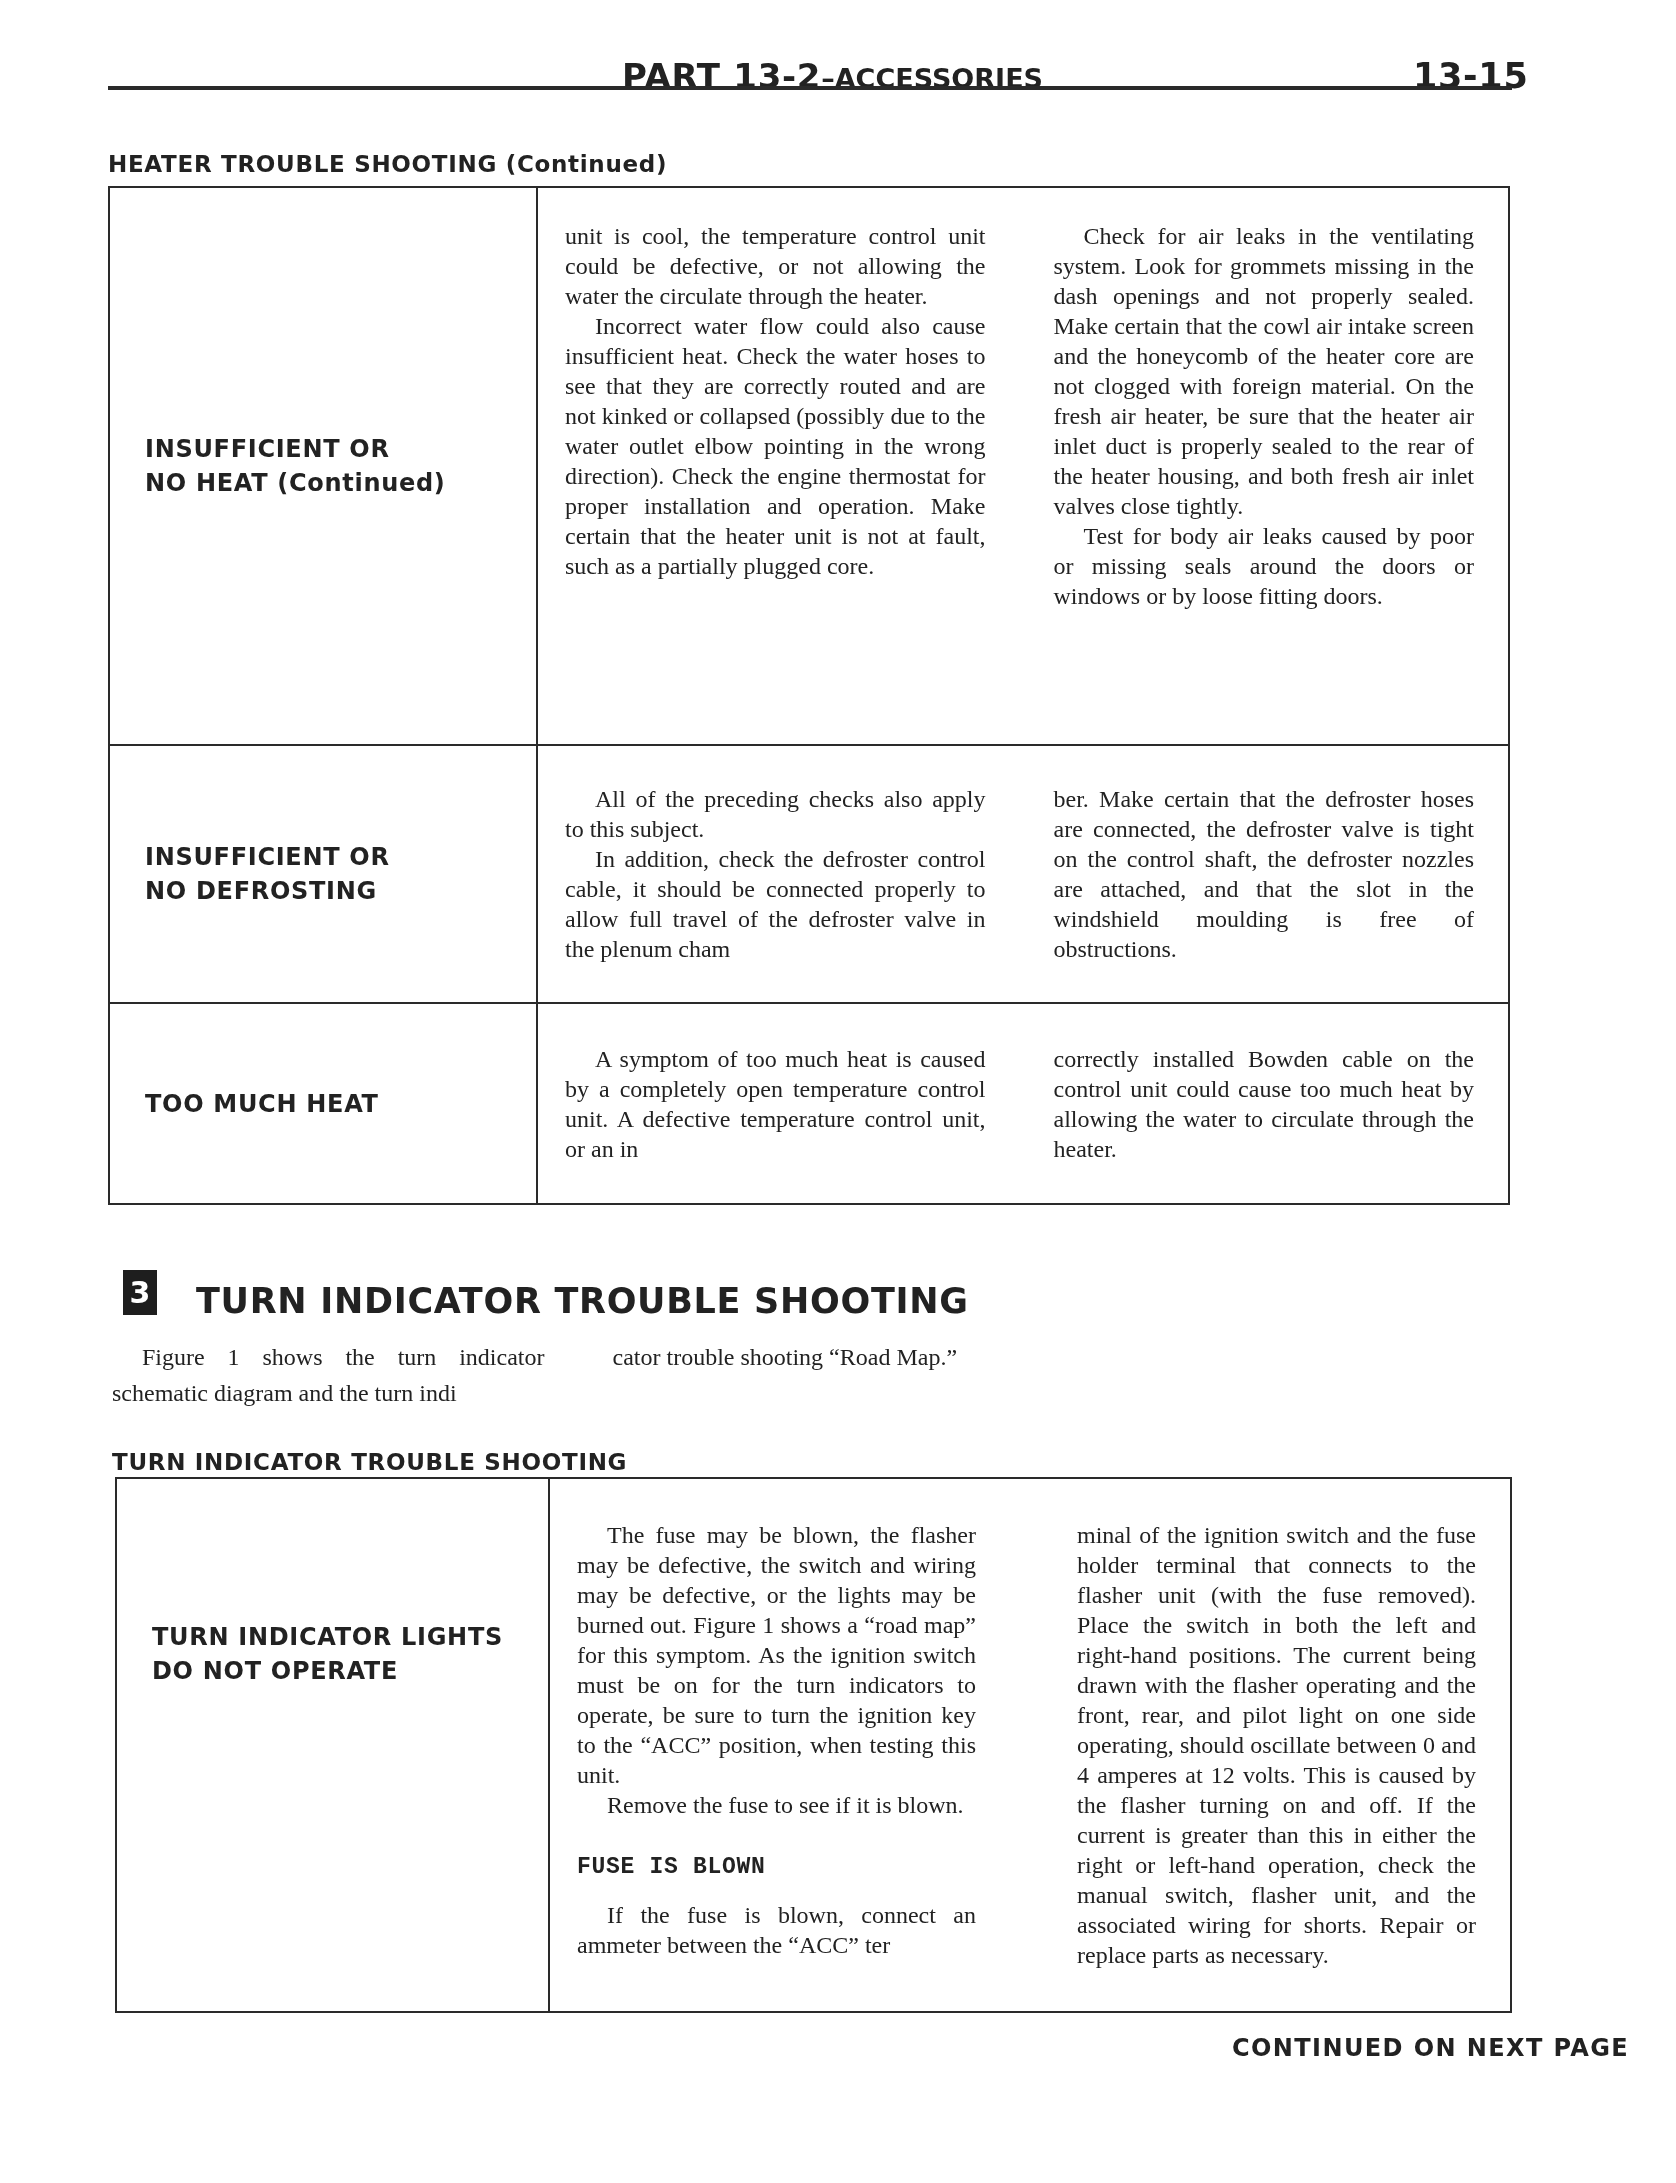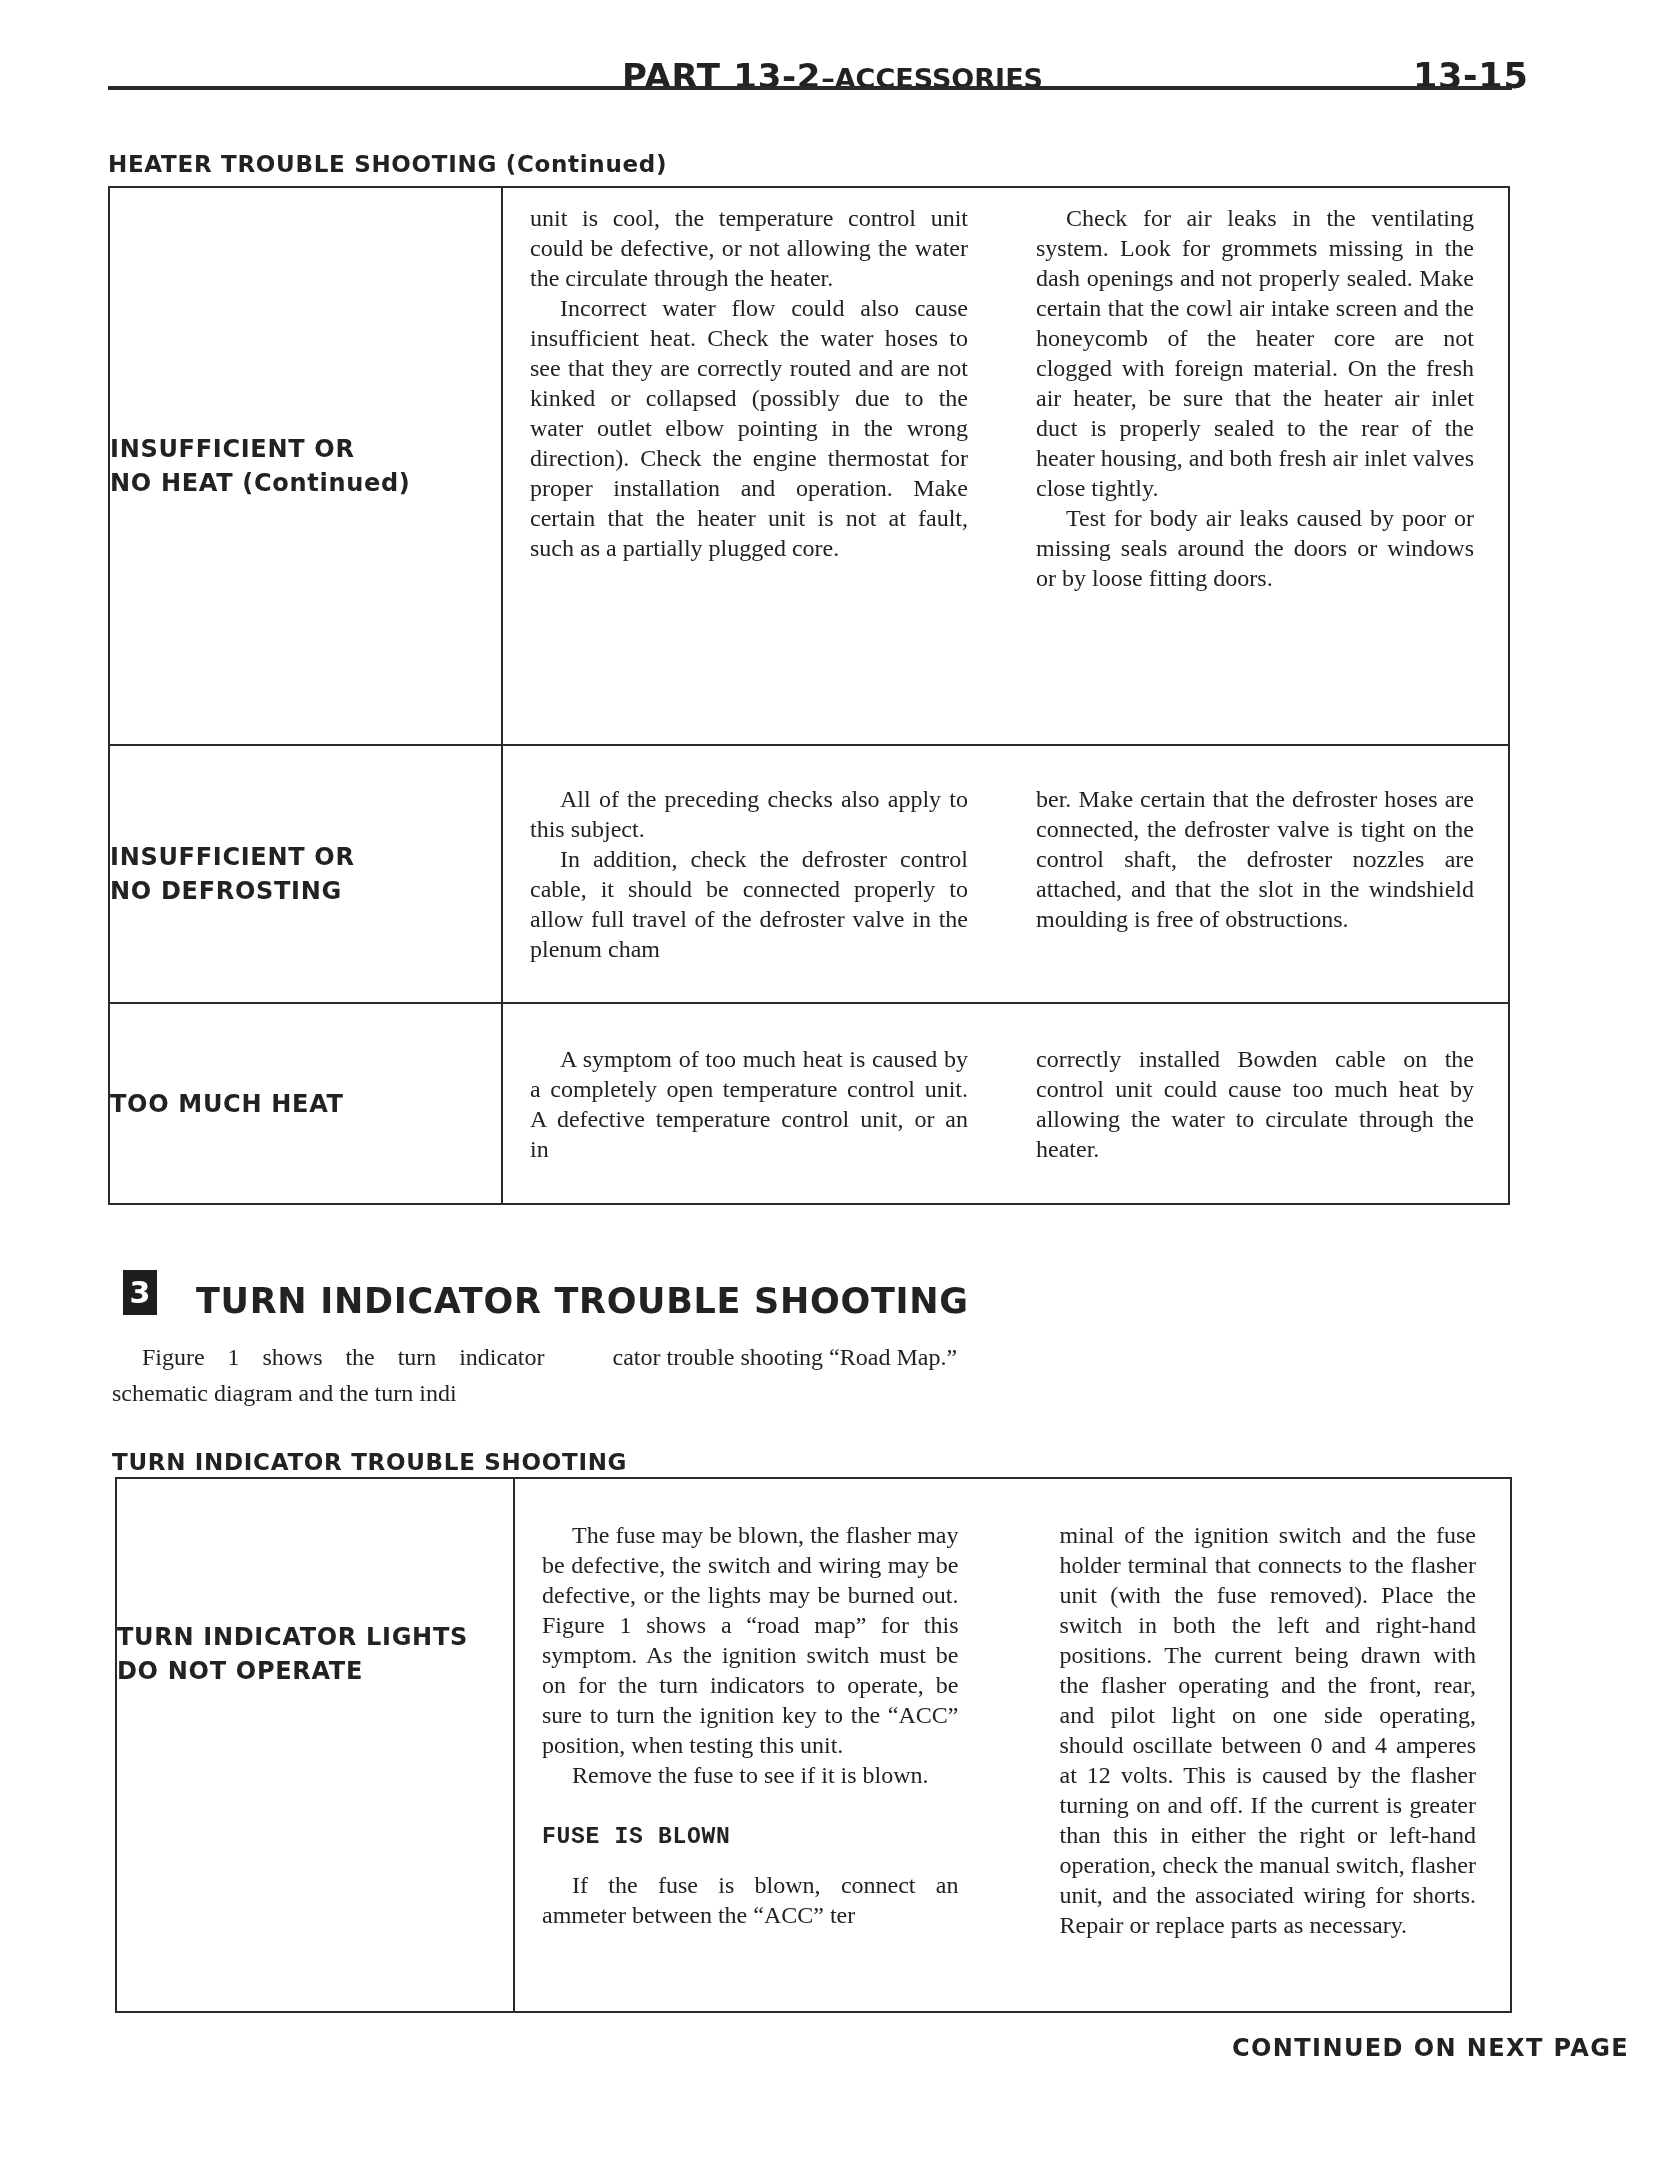--- a/index.html
+++ b/index.html
@@ -10,21 +10,21 @@
   #hdr-title { left:622px; top:39px; font-size:34px; }
   #hdr-title .part { font-weight:bold; }
   #hdr-title .sub { font-size:27px; letter-spacing:0; }
   #hdr-page { left:1413px; top:39px; font-size:35px; }
   #hdr-rule { left:108px; top:86px; width:1404px; height:4px; background:#2a2a2a; }
 
   #heater-heading { left:108px; top:134px; font-size:23px; }
 
   table.ts { position:absolute; border-collapse:collapse; border:2.7px solid #2a2a2a; }
   table.ts td { border:2px solid #2a2a2a; vertical-align:middle; padding:0; }
-  table.ts td.sym { font-family:"DejaVu Sans", sans-serif; font-weight:bold; font-size:24px; line-height:34px; letter-spacing:0.7px; }
+  table.ts td.sym { font-family:"DejaVu Sans", sans-serif; font-weight:bold; font-size:24px; line-height:34px; padding-left:35px; letter-spacing:0.7px; }
   table.ts td.body { padding:27px 34px 27px 27px; }
   .cols { display:flex; gap:68px; }
   .col { flex:1; font-family:"Liberation Serif", serif; font-size:24px; line-height:30px; text-align:justify; hyphens:manual; }
   .col p { margin:0; text-indent:30px; }
   .col p.cont { text-indent:0; }
 
   #t1 { left:108px; top:186px; width:1402px; }
   #t1 td.sym { width:391px; }
 
   #sec3 { left:123px; top:1264px; display:flex; align-items:center; }
@@ -54,21 +54,21 @@
 
 <div id="heater-heading" class="abs sans">HEATER TROUBLE SHOOTING (Continued)</div>
 
 <table id="t1" class="ts">
   <tbody>
       <tr style="height:558px">
     <td class="sym">
       <div>INSUFFICIENT OR</div>
       <div>NO HEAT (Continued)</div>
     </td>
-    <td class="body" style="vertical-align:top;padding-top:15px">
+    <td class="body" style="vertical-align:top;padding-top:33px">
       <div class="cols">
         <div class="col">
           <p class="cont">unit is cool, the temperature control unit could be defective, or not allow­ing the water the circulate through the heater.</p>
           <p>Incorrect water flow could also cause insufficient heat. Check the water hoses to see that they are cor­rectly routed and are not kinked or collapsed (possibly due to the water outlet elbow pointing in the wrong direction). Check the engine ther­mostat for proper installation and operation. Make certain that the heater unit is not at fault, such as a partially plugged core.</p>
         </div>
         <div class="col">
           <p>Check for air leaks in the ventilat­ing system. Look for grommets miss­ing in the dash openings and not properly sealed. Make certain that the cowl air intake screen and the honeycomb of the heater core are not clogged with foreign material. On the fresh air heater, be sure that the heater air inlet duct is properly sealed to the rear of the heater housing, and both fresh air inlet valves close tightly.</p>
           <p>Test for body air leaks caused by poor or missing seals around the doors or windows or by loose fitting doors.</p>
         </div>
       </div>

